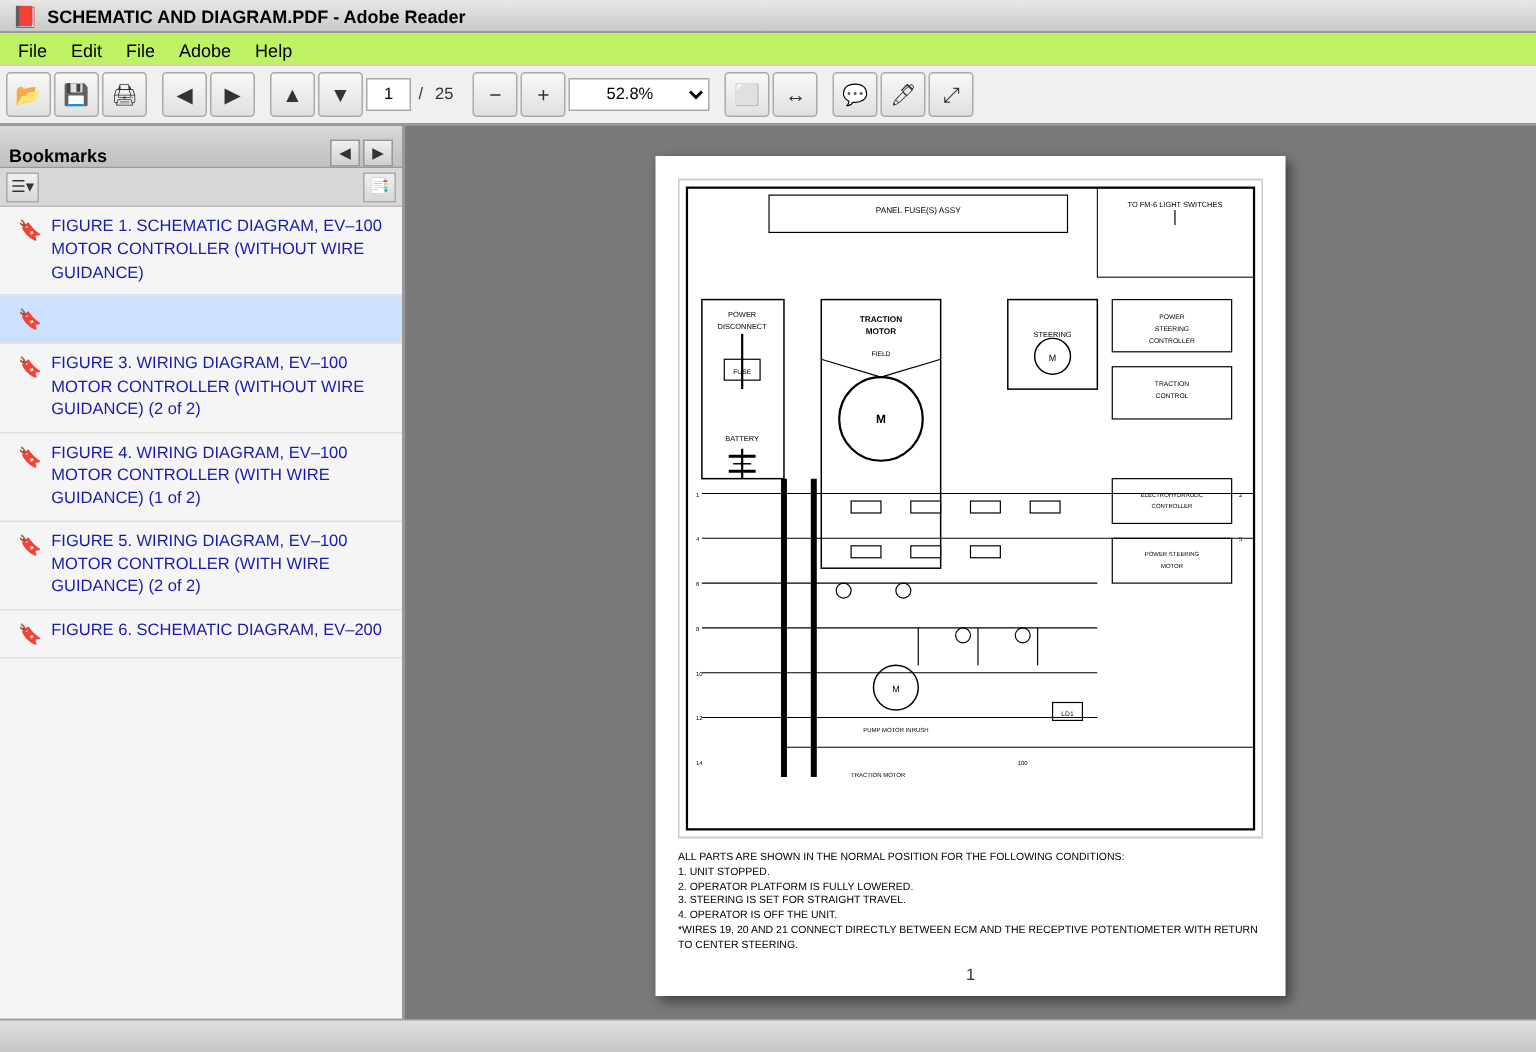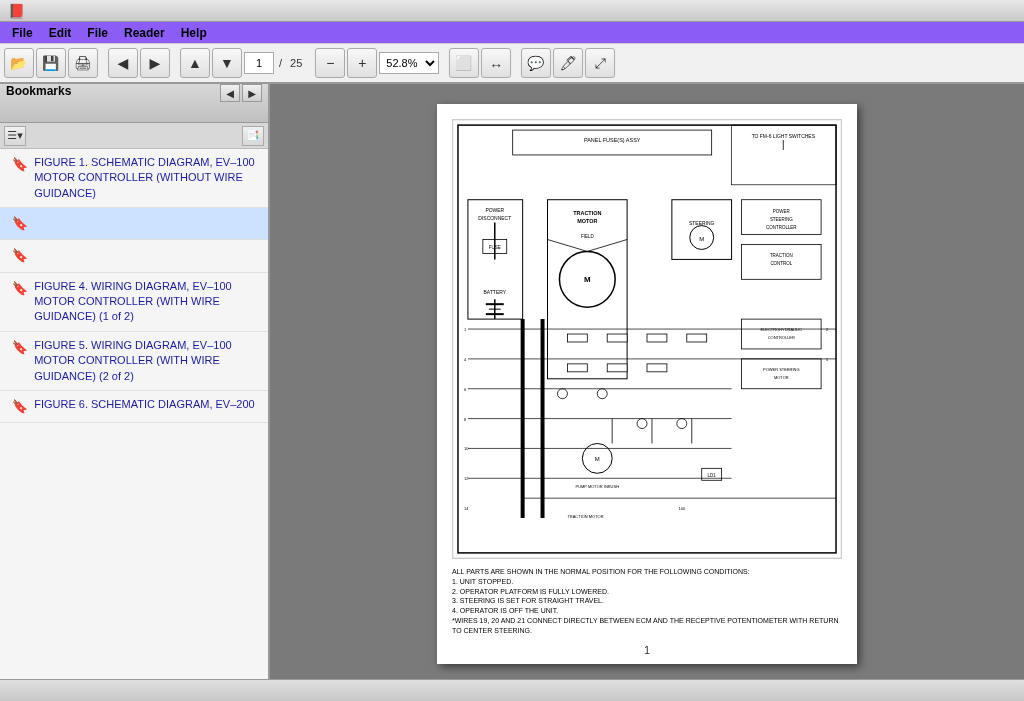--- a/index.html
+++ b/index.html
@@ -18,28 +18,27 @@
       font-weight: bold;
     }
     #title-bar .title-icon {
       margin-right: 6px;
       color: #cc0000;
       font-size: 14px;
     }
 
     
     #menu-bar {
-      background: #8b5cf6;
+      background: #bef264;
       height: 22px;
       display: flex;
-      align-items: center;
+      align-items: flex-end;
       padding: 0 4px;
       border-bottom: 1px solid #ccc;
       font-size: 12px;
-      font-weight: bold;
     }
     .menu-item {
       padding: 2px 8px;
       cursor: pointer;
       color: #000;
     }
 
     
     #toolbar {
       background: #f0f0f0;
@@ -60,44 +59,44 @@
     }
     .toolbar-separator { width: 6px; }
     .toolbar-group { display: flex; gap: 2px; align-items: center; }
     .nav-input {
       width: 30px; height: 22px; text-align: center;
       border: 1px solid #aaa; font-size: 11px; background: #fff;
     }
     .nav-label { font-size: 11px; color: #333; padding: 0 3px; }
     .zoom-select {
       height: 22px; border: 1px solid #aaa; font-size: 11px;
-      background: #fff; padding: 0 2px; min-width: 60px;
+      background: #fff; padding: 0 20px; min-width: 60px;
     }
 
     
     #main {
       display: flex;
       height: calc(701px - 22px - 22px - 40px - 22px);
       
     }
 
     
     #sidebar {
       width: 270px;
       background: #e8e8e8;
       border-right: 2px solid #999;
       display: flex;
       flex-direction: column;
       height: 100%;
     }
     #sidebar-header {
       background: linear-gradient(to bottom, #d8d8d8, #c0c0c0);
-      height: 39px;
-      display: flex;
-      align-items: flex-start;
+      height: 28px;
+      display: flex;
+      align-items: flex-end;
       justify-content: space-between;
       padding: 0 6px;
       border-bottom: 1px solid #999;
     }
     #sidebar-header span {
       font-size: 12px; font-weight: bold; color: #000;
     }
     .sidebar-header-btns { display: flex; gap: 2px; }
     .sidebar-hdr-btn {
       width: 20px; height: 18px;
@@ -212,27 +211,28 @@
     
     .schematic-svg {
       width: 100%; height: 100%;
     }
   </style>
 </head>
 <body>
 
 <div id="title-bar">
   <span class="title-icon">📕</span>
+  <span>SCHEMATIC AND DIAGRAM.PDF - Adobe Reader</span>
 </div>
 
 <div id="menu-bar">
   <span class="menu-item">File</span>
   <span class="menu-item">Edit</span>
   <span class="menu-item">File</span>
-  <span class="menu-item">Reader</span>
+  <span class="menu-item">Adobe</span>
   <span class="menu-item">Help</span>
 </div>
 
 <div id="toolbar">
   <div class="toolbar-group">
     <div class="toolbar-btn" title="Open">📂</div>
     <div class="toolbar-btn" title="Save">💾</div>
     <div class="toolbar-btn" title="Print">🖨</div>
   </div>
   <div class="toolbar-separator"></div>
@@ -294,20 +294,21 @@
 
     <div class="bookmark-item">
           <span class="bookmark-icon">🔖</span>
           <span class="bookmark-text">FIGURE 1. SCHEMATIC DIAGRAM, EV–100 MOTOR CONTROLLER (WITHOUT WIRE GUIDANCE)</span>
         </div>
         <div class="bookmark-item selected">
           <span class="bookmark-icon">🔖</span>
         </div>
         <div class="bookmark-item">
           <span class="bookmark-icon">🔖</span>
+          <span class="bookmark-text">FIGURE 3. WIRING DIAGRAM, EV–100 MOTOR CONTROLLER (WITHOUT WIRE GUIDANCE) (2 of 2)</span>
         </div>
         <div class="bookmark-item">
           <span class="bookmark-icon">🔖</span>
           <span class="bookmark-text">FIGURE 4. WIRING DIAGRAM, EV–100 MOTOR CONTROLLER (WITH WIRE GUIDANCE) (1 of 2)</span>
         </div>
         <div class="bookmark-item">
           <span class="bookmark-icon">🔖</span>
           <span class="bookmark-text">FIGURE 5. WIRING DIAGRAM, EV–100 MOTOR CONTROLLER (WITH WIRE GUIDANCE) (2 of 2)</span>
         </div>
         <div class="bookmark-item">

